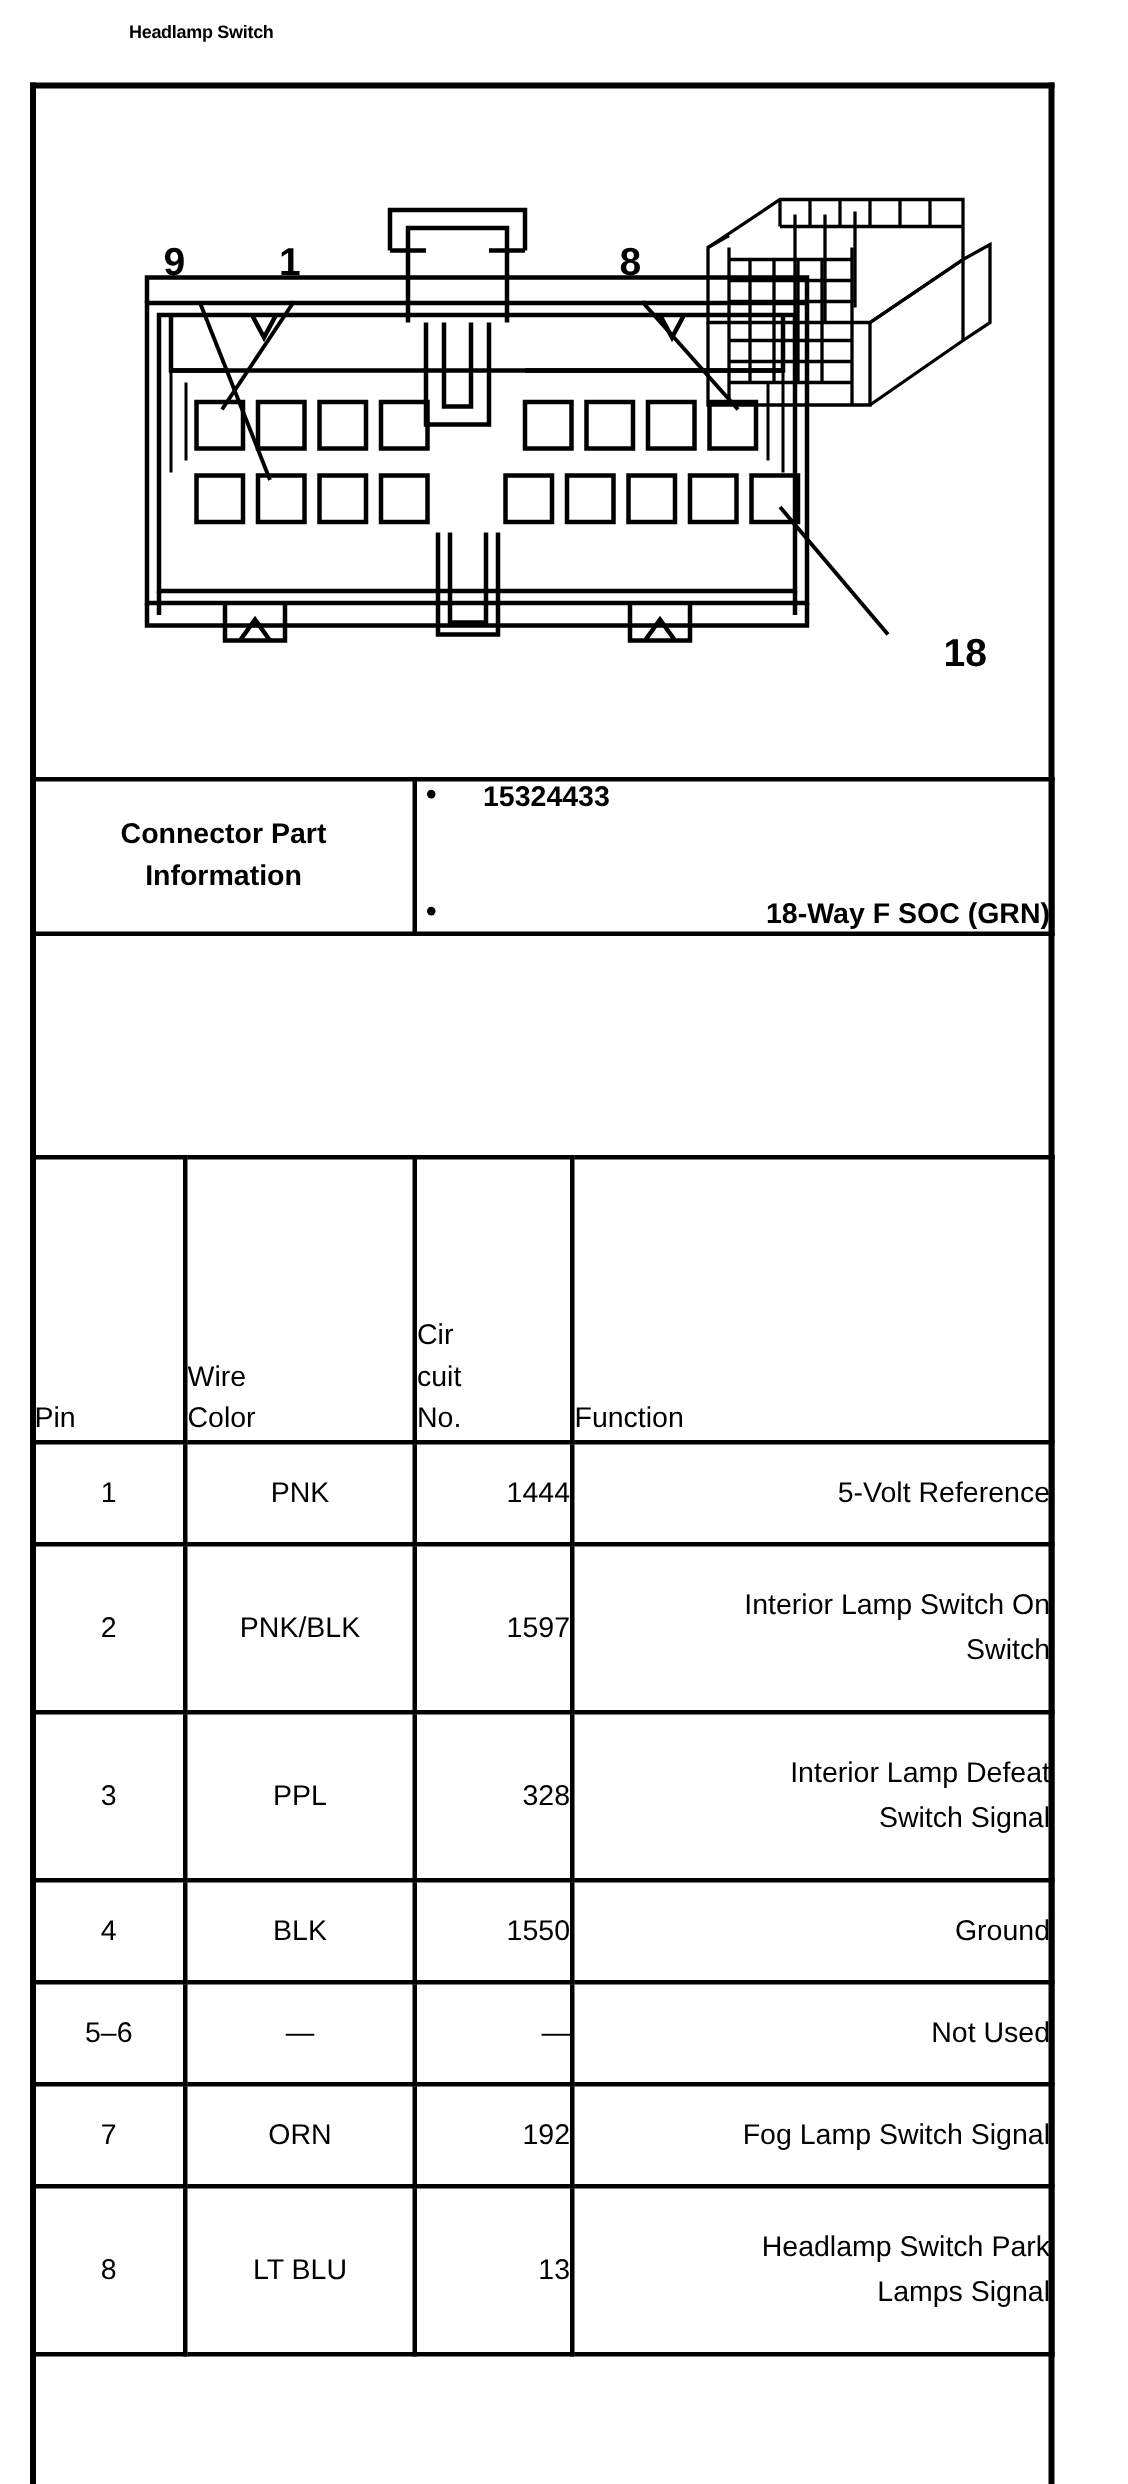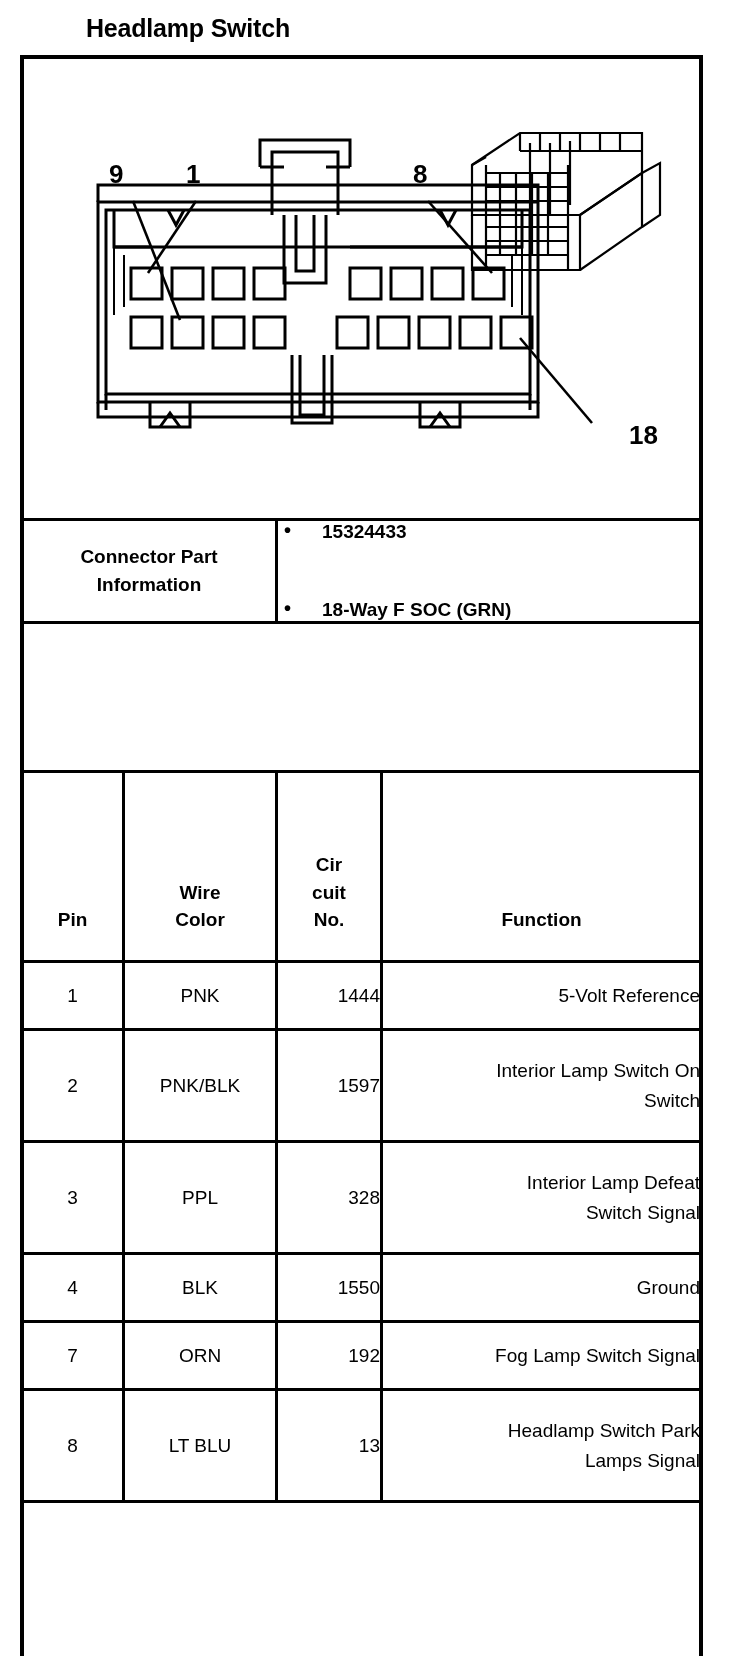--- a/index.html
+++ b/index.html
@@ -14,21 +14,21 @@
     overflow: hidden;
     font-family: "Liberation Sans", sans-serif;
     color: #000000;
   }
 
   
   .page-title {
     position: absolute;
     left: 86px;
     top: 14px;
-    font-size: 25px;
+    font-size: 12px;
     font-weight: bold;
     letter-spacing: -0.2px;
     white-space: nowrap;
   }
 
   
   .frame {
     position: absolute;
     left: 20px;
     top: 55px;
@@ -97,43 +97,42 @@
     margin: 0;
     padding: 0;
     list-style: none;
   }
   .cpi-values li {
     position: relative;
     padding-left: 44px;
     margin-bottom: 56px;
     white-space: nowrap;
   }
-  .cpi-values li:last-child { margin-bottom: 0; }
+  .cpi-values li:last-child { margin-bottom: 0; text-align: right; }
   .cpi-values li::before {
     content: "\2022";
     position: absolute;
     left: 6px;
     top: -2px;
     font-size: 20px;
   }
 
   
   .pin-table { top: 770px; }
   .col-pin      { width: 102px; }
   .col-color    { width: 153px; }
   .col-circuit  { width: 105px; }
   .col-function { width: auto; }
 
   .pin-table thead td,
   .pin-table td.hdr {
-    font-weight: bold;
-    text-align: center;
+    font-weight: normal;
+    text-align: left;
     height: 190px;
     vertical-align: bottom;
-    padding-bottom: 26px;
     line-height: 1.45;
   }
   .pin-table td.hdr-func { vertical-align: bottom; }
 
   .cell-pin     { text-align: center; }
   .cell-color   { text-align: center; }
   .cell-circuit { text-align: right; padding-right: 5px; }
   .cell-func    {
     text-align: right;
     padding-left: 4px;
@@ -327,20 +326,26 @@
     </td>
   </tr>
 
   <tr class="row-1h">
     <td class="cell-pin">4</td>
     <td class="cell-color">BLK</td>
     <td class="cell-circuit">1550</td>
     <td class="cell-func">Ground</td>
   </tr>
 
+  <tr class="row-1h">
+    <td class="cell-pin">5–6</td>
+    <td class="cell-color">—</td>
+    <td class="cell-circuit">—</td>
+    <td class="cell-func">Not Used</td>
+  </tr>
 
   <tr class="row-1h">
     <td class="cell-pin">7</td>
     <td class="cell-color">ORN</td>
     <td class="cell-circuit">192</td>
     <td class="cell-func">Fog Lamp Switch Signal</td>
   </tr>
 
   <tr class="row-2h">
     <td class="cell-pin">8</td>

